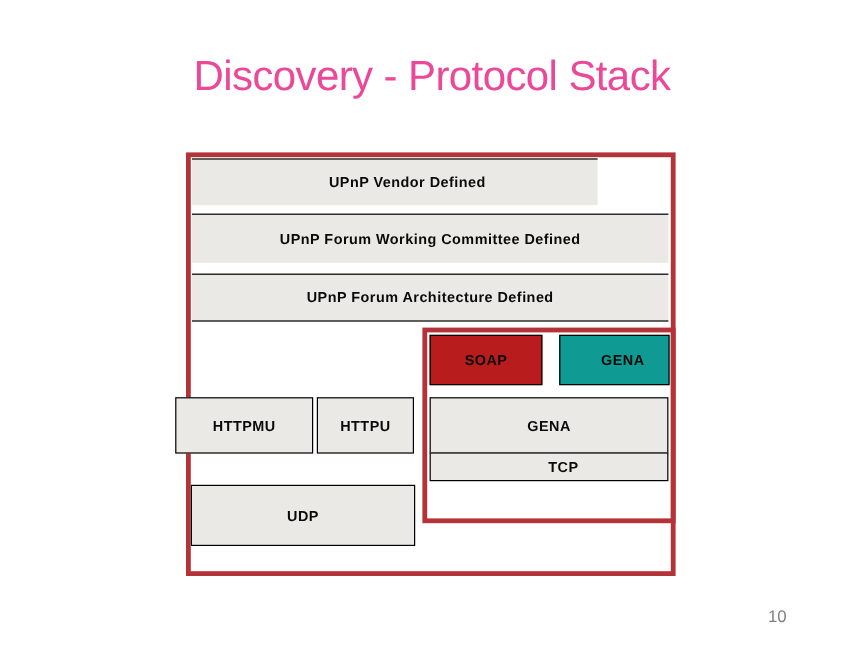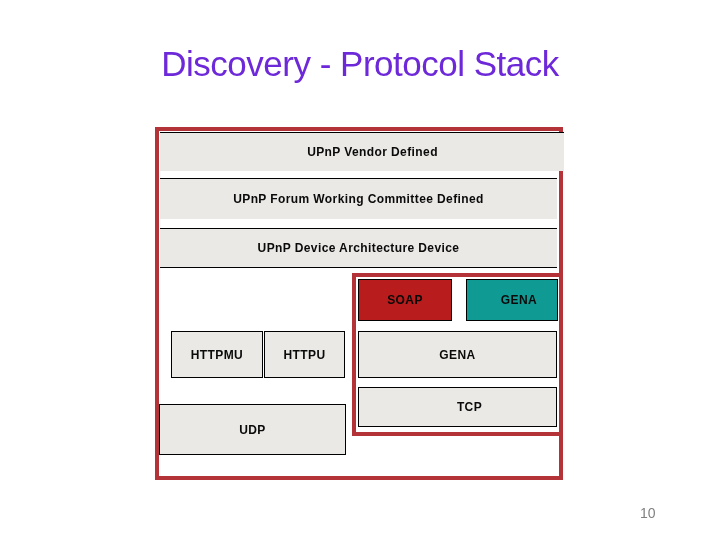--- a/index.html
+++ b/index.html
@@ -20,21 +20,21 @@
   .title {
     position: absolute;
     top: 44px;
     left: 0;
     width: 100%;
     margin: 0;
     text-align: center;
     font-size: 35px;
     font-weight: 400;
     letter-spacing: -0.5px;
-    color: #6d28d9;
+    color: #ec4899;
   }
   .diagram { position: absolute; left: 0; top: 0; width: 720px; height: 540px; }
 
   .red-outline {
     position: absolute;
     box-sizing: border-box;
     border: 4px solid #b43339;
     background: transparent;
   }
   #outline-outer { left: 155px; top: 127px; width: 408px; height: 353px; }
@@ -55,34 +55,34 @@
     white-space: nowrap;
   }
   .row {
     border: none;
     border-top: 1px solid #000000;
   }
   .row-last { border-bottom: 1px solid #000000; }
   .teal { background: #0f9a94; }
   .light-teal { background: #b91c1c; }
 
-  #row-vendor { left: 160px; top: 132px; width: 404px; height: 39px; padding-left: 21px; }
+  #row-vendor { left: 160px; top: 132px; width: 338px; height: 39px; padding-left: 21px; }
   #row-forum  { left: 160px; top: 178px; width: 397px; height: 41px; }
   #row-arch   { left: 160px; top: 228px; width: 397px; height: 40px; }
 
   #box-ssdp   { left: 161px; top: 279px; width: 184px; height: 42px; }
   #box-soap   { left: 358px; top: 279px; width: 94px;  height: 42px; }
   #box-gena   { left: 466px; top: 279px; width: 92px;  height: 42px; padding-left: 14px; }
 
-  #box-httpmu { left: 171px; top: 331px; width: 92px;  height: 47px; }
+  #box-httpmu { left: 146px; top: 331px; width: 115px;  height: 47px; }
   #box-httpu  { left: 264px; top: 331px; width: 81px;  height: 47px; }
   #box-http   { left: 358px; top: 331px; width: 199px; height: 47px; }
 
   #box-udp    { left: 159px; top: 404px; width: 187px; height: 51px; }
-  #box-tcp    { left: 358px; top: 387px; width: 199px; height: 40px; padding-left: 24px; }
+  #box-tcp    { left: 358px; top: 377px; width: 199px; height: 24px; padding-left: 24px; }
   #box-ip     { left: 158px; top: 440px; width: 401px; height: 36px; }
 
   .page-number {
     position: absolute;
     left: 640px;
     top: 505px;
     width: 36px;
     text-align: left;
     font-size: 14px;
     color: #808080;
@@ -95,21 +95,21 @@
 
   <h1 class="title">Discovery - Protocol Stack</h1>
 
   <div class="diagram">
 
     <div class="red-outline" id="outline-outer"></div>
     <div class="red-outline" id="outline-inner"></div>
 
     <div class="box row" id="row-vendor">UPnP Vendor Defined</div>
     <div class="box row" id="row-forum">UPnP Forum Working Committee Defined</div>
-    <div class="box row row-last" id="row-arch">UPnP Device Architecture Device</div>
+    <div class="box row row-last" id="row-arch">UPnP Forum Architecture Defined</div>
 
     <div class="box light-teal" id="box-soap">SOAP</div>
     <div class="box teal" id="box-gena">GENA</div>
 
     <div class="box" id="box-httpmu">HTTPMU</div>
     <div class="box" id="box-httpu">HTTPU</div>
     <div class="box" id="box-http">GENA</div>
 
     <div class="box" id="box-udp">UDP</div>
     <div class="box" id="box-tcp">TCP</div>

